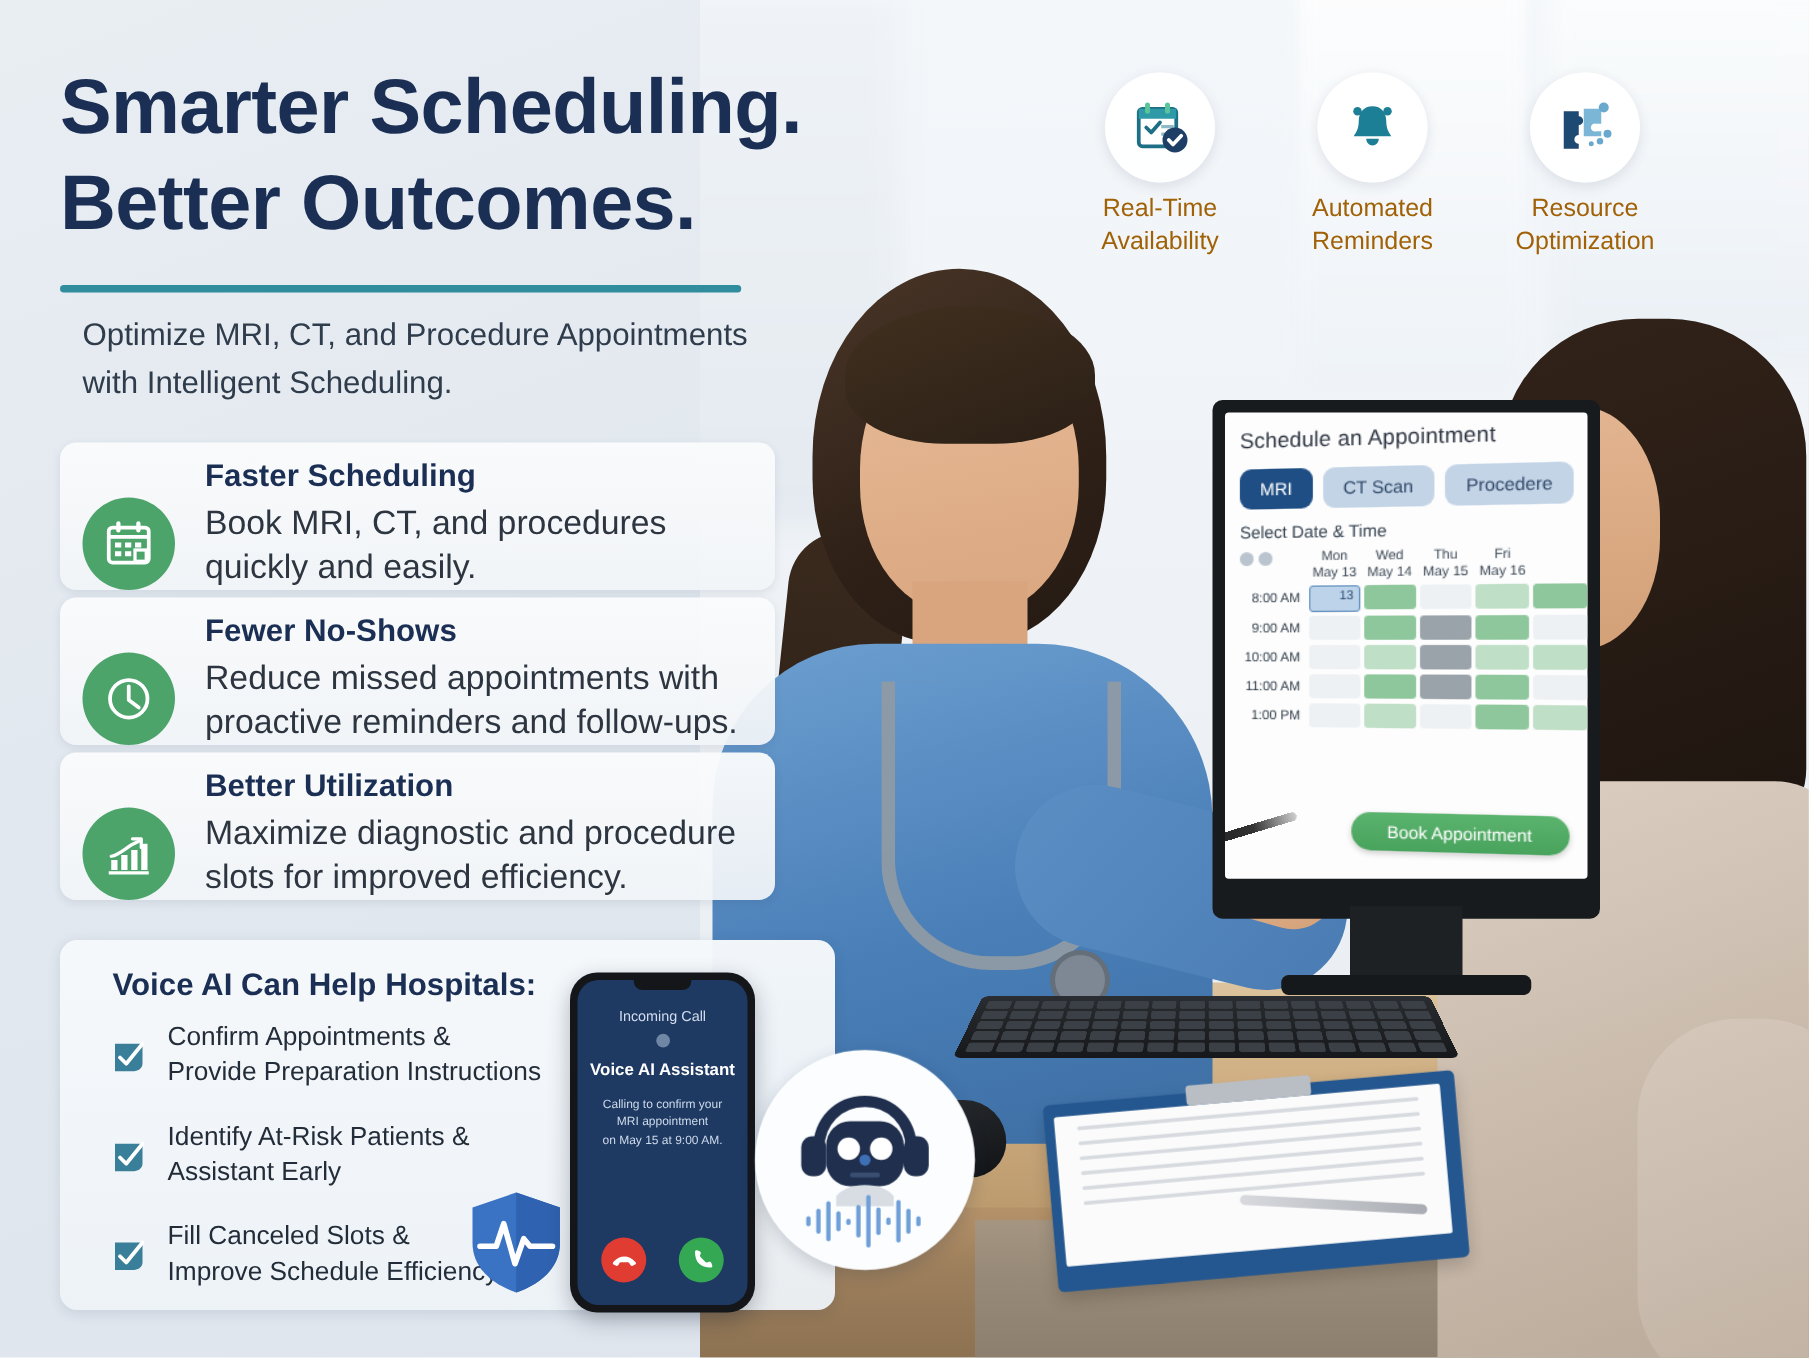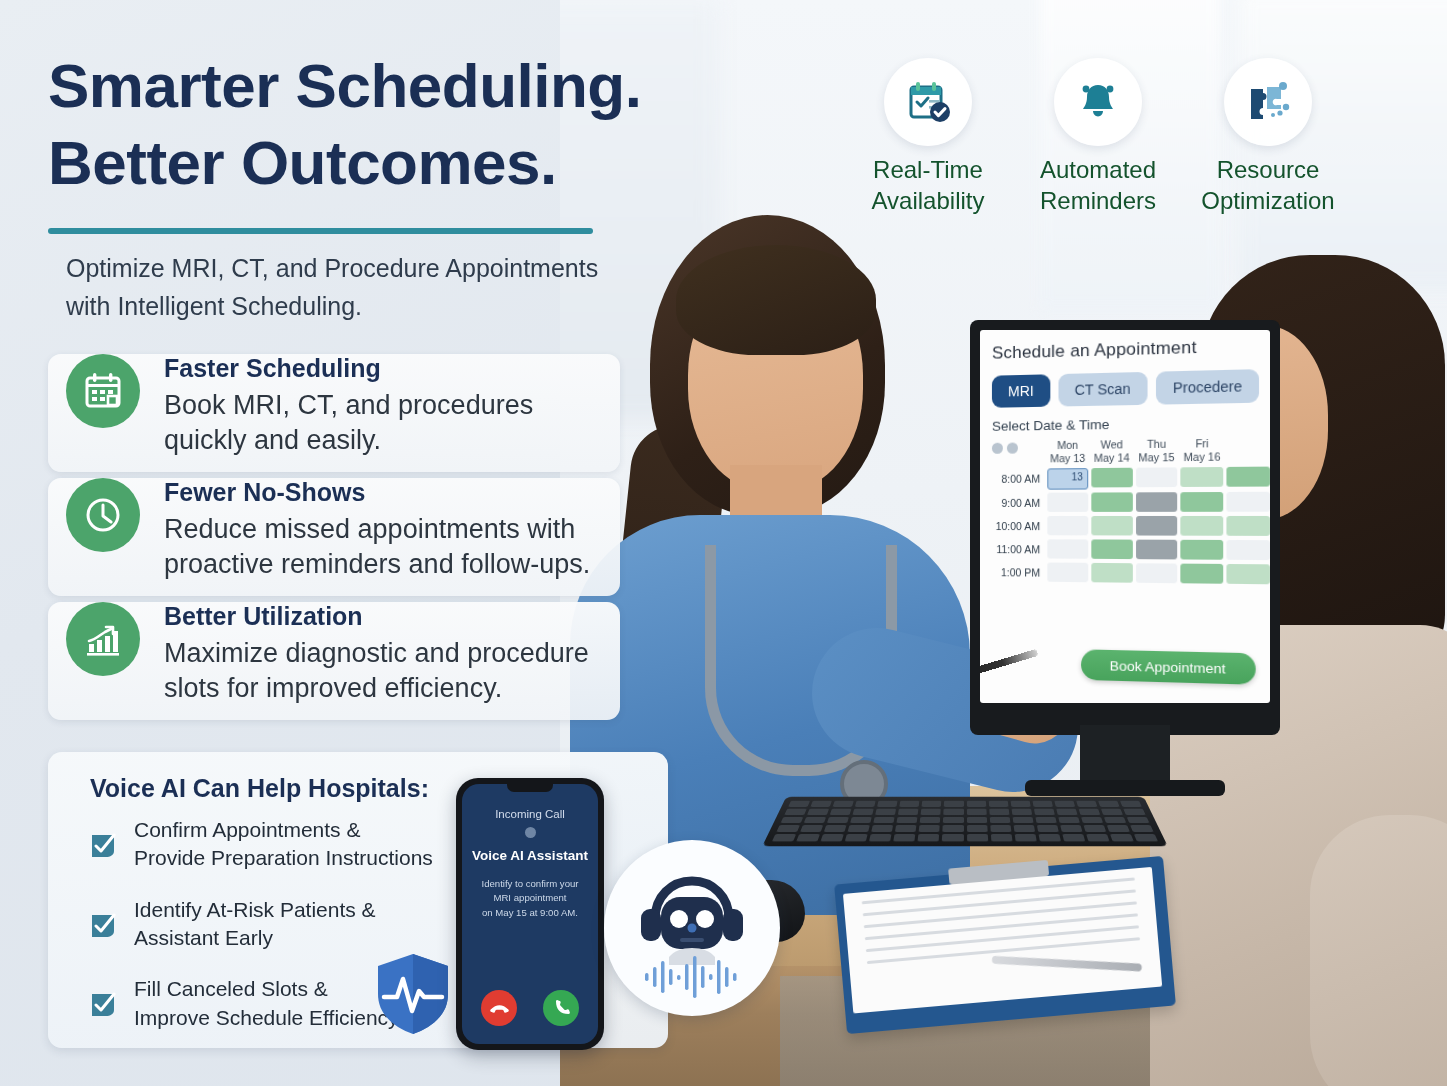--- a/index.html
+++ b/index.html
@@ -113,26 +113,26 @@
   .headline{position:absolute;left:48px;top:48px;width:700px;
     font-size:62px;line-height:1.24;font-weight:bold;color:#1b2f55;letter-spacing:-.5px;}
   .rule{position:absolute;left:48px;top:228px;width:545px;height:6px;border-radius:3px;background:#2f8d9e;}
   .subtitle{position:absolute;left:66px;top:250px;width:570px;font-size:25px;line-height:1.5;color:#2f3c4c;}
 
   
   .badges{position:absolute;left:860px;top:58px;width:500px;display:flex;gap:34px;}
   .badge{width:136px;text-align:center;}
   .badge-circle{width:88px;height:88px;border-radius:50%;margin:0 auto;background:rgba(255,255,255,.93);
     display:flex;align-items:center;justify-content:center;box-shadow:0 3px 10px rgba(40,60,90,.12);}
-  .badge-label{margin-top:9px;font-size:24px;line-height:1.28;color:#14532d;}
+  .badge-label{margin-top:9px;font-size:20px;line-height:1.28;color:#a16207;}
 
   
   .card{position:absolute;left:48px;width:572px;height:118px;border-radius:13px;
     background:linear-gradient(180deg,rgba(250,251,252,.96),rgba(242,245,248,.92));
-    box-shadow:0 2px 7px rgba(40,60,90,.10);display:flex;align-items:flex-start;padding:0 18px;box-sizing:border-box;}
+    box-shadow:0 2px 7px rgba(40,60,90,.10);display:flex;align-items:flex-end;padding:0 18px;box-sizing:border-box;}
   .card1{top:354px;} .card2{top:478px;} .card3{top:602px;}
   .card-icon{width:74px;height:74px;border-radius:50%;background:#4ca46b;flex:0 0 74px;
     display:flex;align-items:center;justify-content:center;}
   .card-text{margin-left:24px;}
   .card-title{font-size:25px;font-weight:bold;color:#1b2f55;line-height:1.15;}
   .card-desc{font-size:27px;line-height:1.32;color:#2d3640;margin-top:5px;}
 
   
   .vpanel{position:absolute;left:48px;top:752px;width:620px;height:296px;border-radius:14px;
     background:linear-gradient(180deg,rgba(246,249,251,.97),rgba(238,243,248,.95));
@@ -558,21 +558,21 @@
     <path d="M10 45h13l6-18 9 32 7-20 5 6h18" fill="none" stroke="#fff" stroke-width="4.5" stroke-linecap="round" stroke-linejoin="round"></path>
   </svg>
 
   <div class="phone">
     <div class="ph-screen">
       <div class="notch"></div>
       <div class="ph-inc">Incoming Call</div>
       <div class="ph-av"></div>
       <div class="ph-name">Voice AI Assistant</div>
       <div class="ph-msg">
-        <div>Identify to confirm your</div>
+        <div>Calling to confirm your</div>
         <div>MRI appointment</div>
         <div>on May 15 at 9:00 AM.</div>
       </div>
       <div class="ph-btns">
         <div class="cbtn red">
           <svg width="19" height="19" viewBox="0 0 19 19">
             <g transform="rotate(135 9.5 9.5)">
               <path d="M4 2.5c0-1 .8-1.6 1.7-1.3l2 .7c.8.3 1.2 1.1.9 1.9l-.5 1.4c-.2.6 0 1.2.5 1.6l3.6 3.6c.4.5 1 .7 1.6.5l1.4-.5c.8-.3 1.6.1 1.9.9l.7 2c.3.9-.3 1.7-1.3 1.7C8.4 15 4 10.6 4 2.5z" fill="#fff"></path>
             </g>
           </svg>

